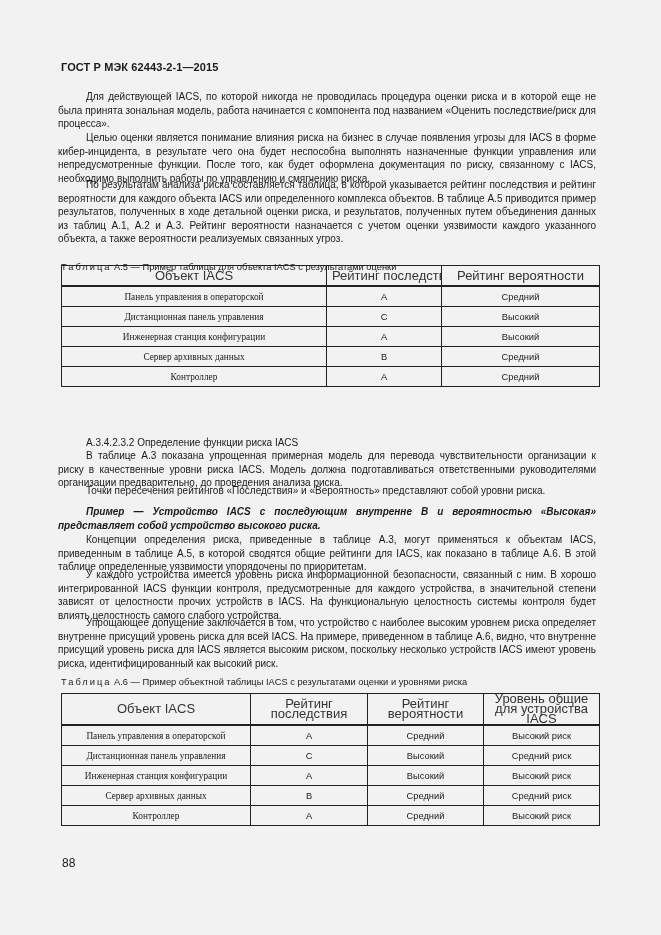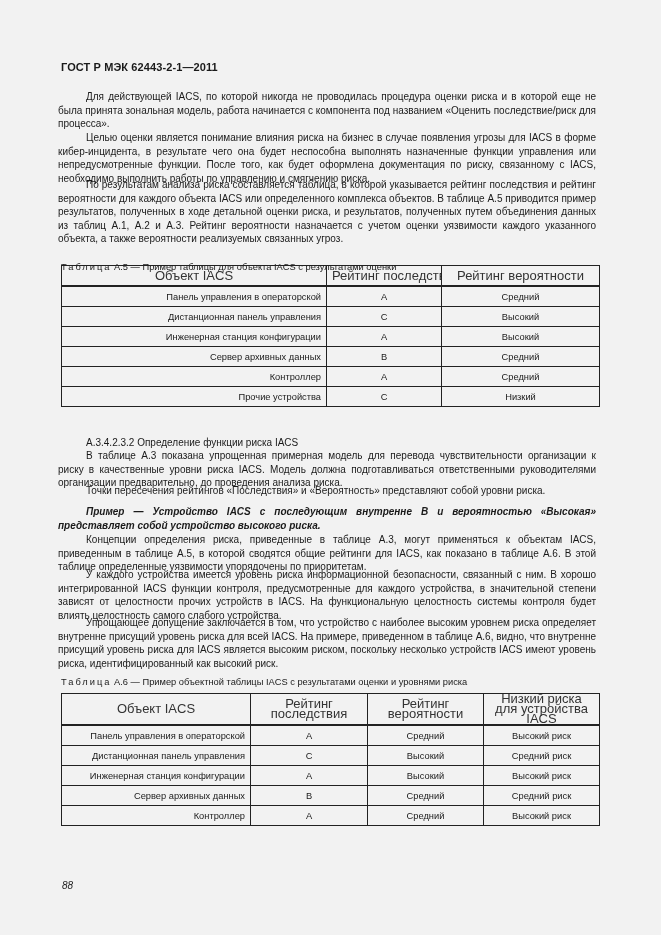--- a/index.html
+++ b/index.html
@@ -50,36 +50,35 @@
   }
   table.tbl th {
     font-weight: normal;
     font-size: 13px;
     text-align: center;
     color: #333;
   }
   table.tbl thead tr { border-bottom: 2px solid #222; }
   table.tbl thead th { border-bottom: 2px solid #222; }
   table.tbl td.c { text-align: center; }
-  table.tbl td.l { text-align: right; }
+  table.tbl td.l { text-align: center; font-family: Liberation Serif, serif; }
   #t5 { top: 265px; width: 538px; }
   #t5 th { height: 19px; }
   #t6 { top: 693px; width: 538px; }
   #t6 th { height: 28px; line-height: 10px; white-space: normal; }
   .page-number {
     position: absolute;
-    left: 62px; top: 880px;
-    font-size: 10px;
-    font-style: italic;
+    left: 62px; top: 856px;
+    font-size: 12px;
   }
 </style>
 </head>
 <body>
 
-<div class="doc-header">ГОСТ Р МЭК 62443-2-1—2011</div>
+<div class="doc-header">ГОСТ Р МЭК 62443-2-1—2015</div>
 
 <p class="para indent" style="top:88px;">Для действующей IACS, по которой никогда не проводилась процедура оценки риска и в которой еще не была принята зональная модель, работа начинается с компонента под названием «Оценить последствие/риск для процесса».</p>
 <p class="para indent" style="top:129px;">Целью оценки является понимание влияния риска на бизнес в случае появления угрозы для IACS в форме кибер-инцидента, в результате чего она будет неспособна выполнять назначенные функции управления или непредусмотренные функции. После того, как будет оформлена документация по риску, связанному с IACS, необходимо выполнить работы по управлению и смягчению риска.</p>
 <p class="para indent" style="top:176px;">По результатам анализа риска составляется таблица, в которой указывается рейтинг последствия и рейтинг вероятности для каждого объекта IACS или определенного комплекса объектов. В таблице А.5 приводится пример результатов, полученных в ходе детальной оценки риска, и результатов, полученных путем объединения данных из таблиц А.1, А.2 и А.3. Рейтинг вероятности назначается с учетом оценки уязвимости каждого указанного объекта, а также вероятности реализуемых связанных угроз.</p>
 
 <div class="caption" style="top:261px;">
   <span class="spaced">Таблица</span><span> А.5 — Пример таблицы для объекта IACS с результатами оценки</span>
 </div>
 
 <table id="t5" class="tbl">
@@ -114,25 +113,20 @@
     <tr>
         <td class="l">Сервер архивных данных</td>
         <td class="c">В</td>
         <td class="c">Средний</td>
       </tr>
     <tr>
         <td class="l">Контроллер</td>
         <td class="c">А</td>
         <td class="c">Средний</td>
       </tr>
-    <tr>
-        <td class="l">Прочие устройства</td>
-        <td class="c">С</td>
-        <td class="c">Низкий</td>
-      </tr>
   </tbody>
 </table>
 
 <p class="para indent" style="top:434px;">А.3.4.2.3.2 Определение функции риска IACS</p>
 <p class="para indent" style="top:447px;">В таблице А.3 показана упрощенная примерная модель для перевода чувствительности организации к риску в качественные уровни риска IACS. Модель должна подготавливаться ответственными руководителями организации предварительно, до проведения анализа риска.</p>
 <p class="para indent" style="top:482px;">Точки пересечения рейтингов «Последствия» и «Вероятность» представляют собой уровни риска.</p>
 <p class="para indent bold-ital" style="top:503px;">Пример — Устройство IACS с последующим внутренне В и вероятностью «Высокая» представляет собой устройство высокого риска.</p>
 <p class="para indent" style="top:531px;">Концепции определения риска, приведенные в таблице А.3, могут применяться к объектам IACS, приведенным в таблице А.5, в которой сводятся общие рейтинги для IACS, как показано в таблице А.6. В этой таблице определенные уязвимости упорядочены по приоритетам.</p>
 <p class="para indent" style="top:566px;">У каждого устройства имеется уровень риска информационной безопасности, связанный с ним. В хорошо интегрированной IACS функции контроля, предусмотренные для каждого устройства, в значительной степени зависят от целостности прочих устройств в IACS. На функциональную целостность системы контроля будет влиять целостность самого слабого устройства.</p>
 <p class="para indent" style="top:614px;">Упрощающее допущение заключается в том, что устройство с наиболее высоким уровнем риска определяет внутренне присущий уровень риска для всей IACS. На примере, приведенном в таблице А.6, видно, что внутренне присущий уровень риска для IACS является высоким риском, поскольку несколько устройств IACS имеют уровень риска, идентифицированный как высокий риск.</p>
@@ -146,21 +140,21 @@
       <col style="width:189px">
       <col style="width:117px">
       <col style="width:116px">
       <col style="width:116px">
     </colgroup>
   <thead>
     <tr>
       <th>Объект IACS</th>
       <th>Рейтинг последствия</th>
       <th>Рейтинг вероятности</th>
-      <th>Низкий риска для устройства IACS</th>
+      <th>Уровень общие для устройства IACS</th>
     </tr>
   </thead>
   <tbody>
     <tr>
         <td class="l">Панель управления в операторской</td>
         <td class="c">А</td>
         <td class="c">Средний</td>
         <td class="c">Высокий риск</td>
       </tr>
     <tr>

